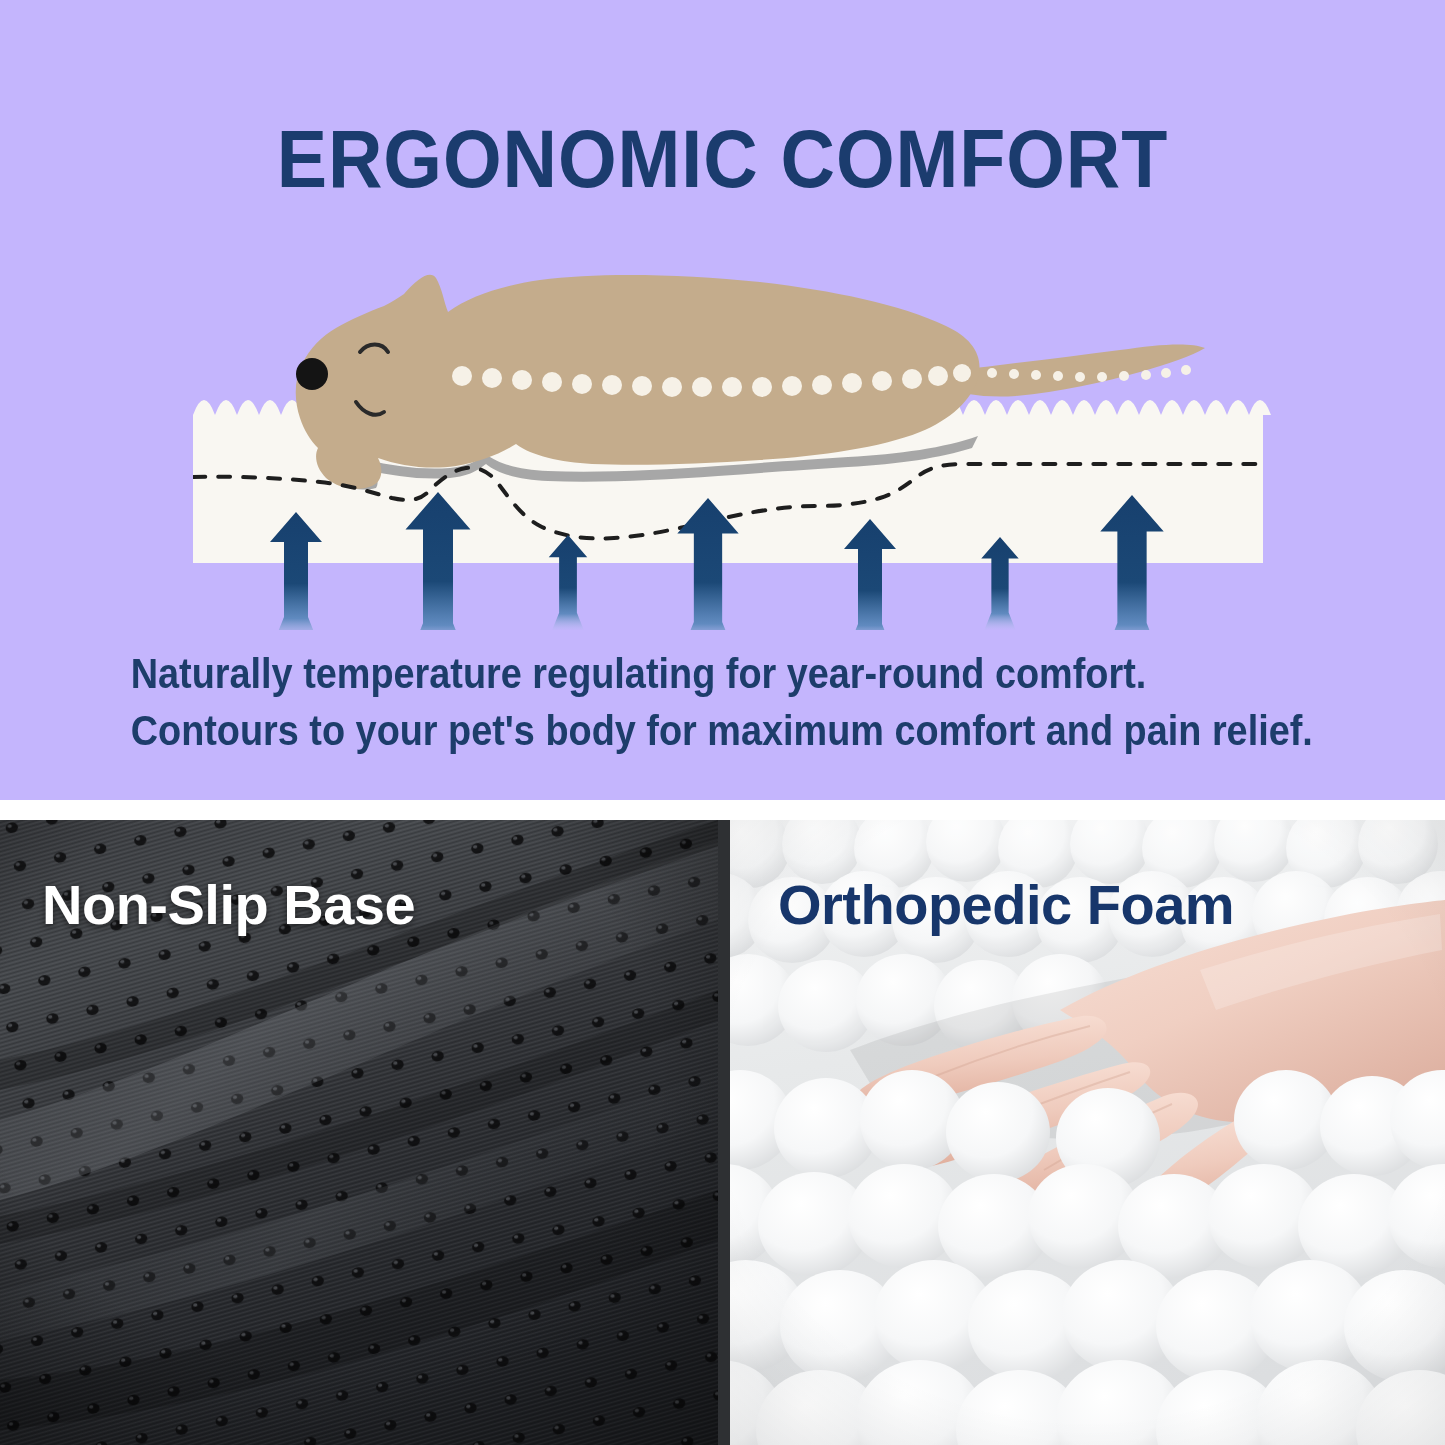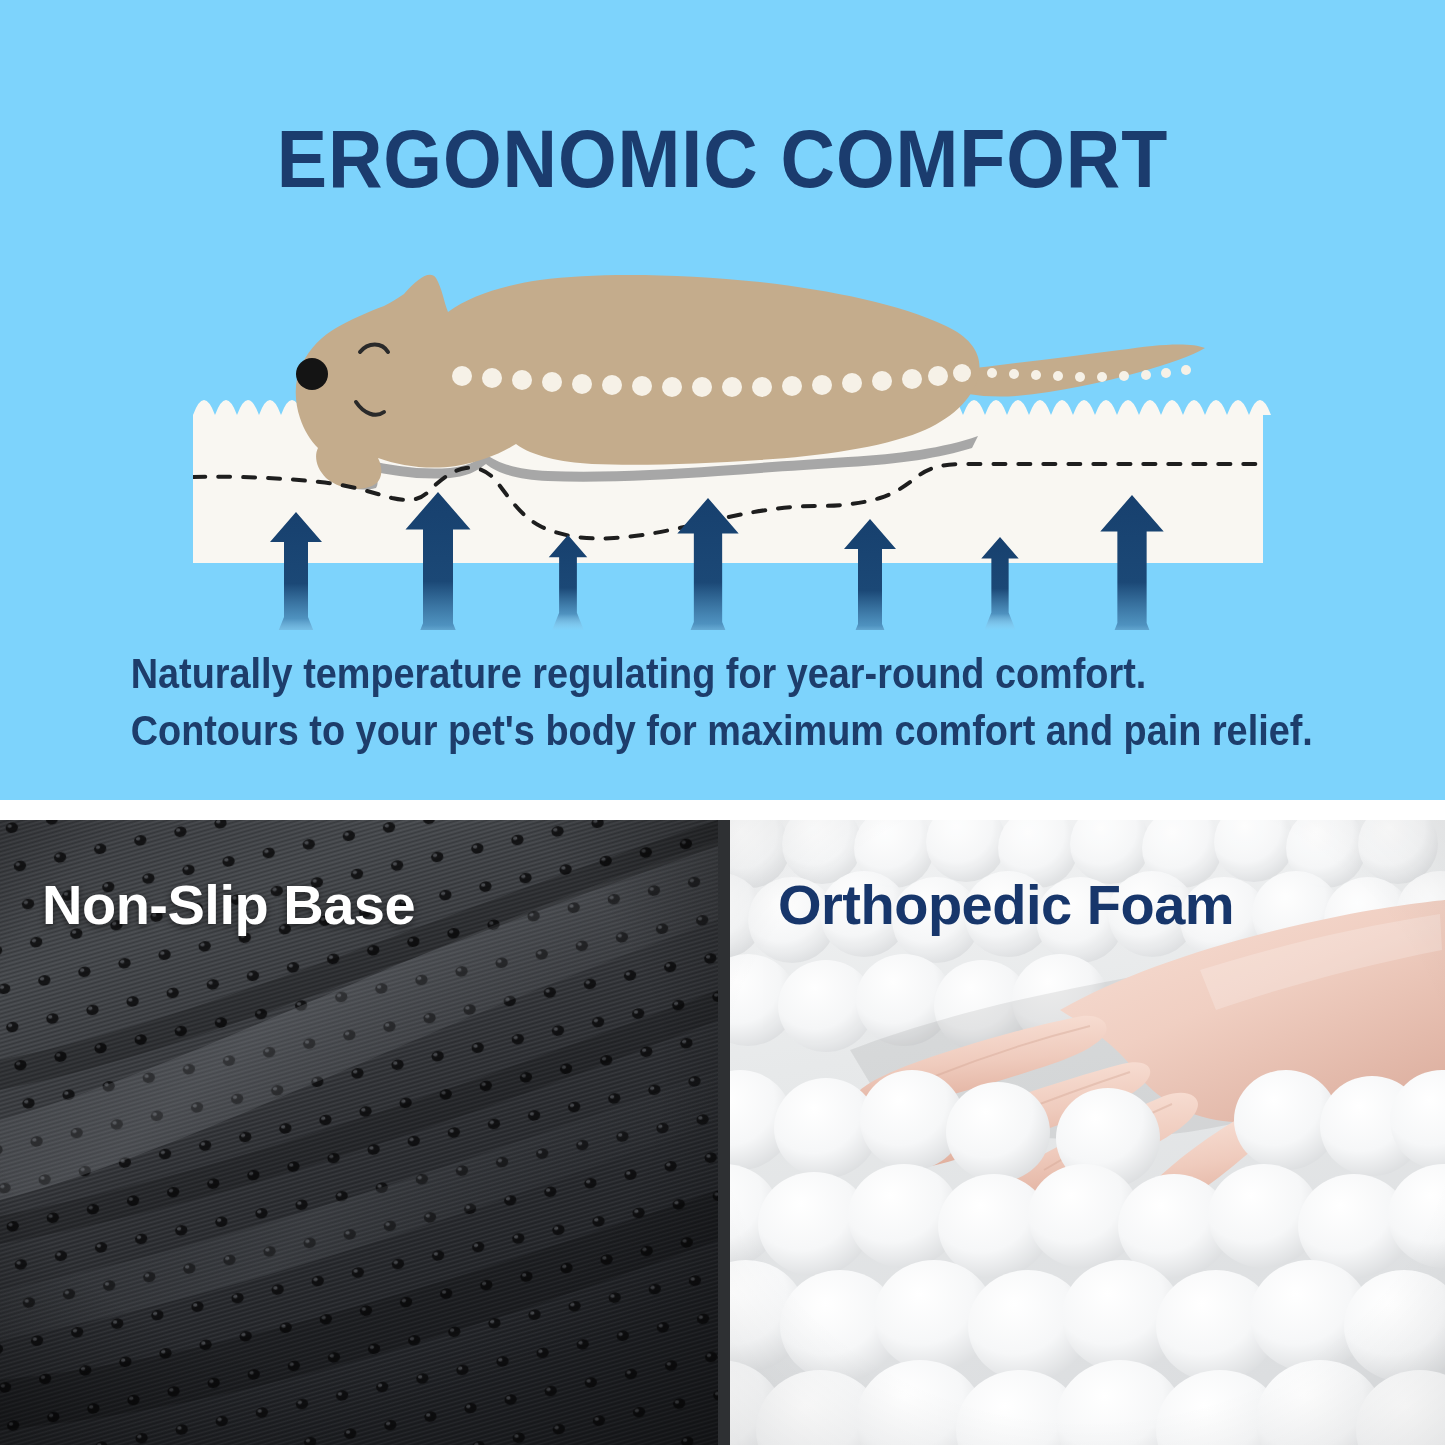--- a/index.html
+++ b/index.html
@@ -6,21 +6,21 @@
   body{
     width:1445px;height:1445px;overflow:hidden;
     background:#ffffff;
     font-family:"Liberation Sans", sans-serif;
   }
   #page{position:relative;width:1445px;height:1445px;background:#ffffff;}
 
   
   #top-panel{
     position:absolute;left:0;top:0;width:1445px;height:800px;
-    background:#7dd3fc;
+    background:#c4b5fd;
     overflow:hidden;
   }
   #headline{
     position:absolute;left:0;top:112px;width:1445px;
     text-align:center;
     font-family:"Liberation Sans", sans-serif;
     font-weight:bold;
     font-size:82px;
     letter-spacing:1px;
     color:#1b3c6e;

